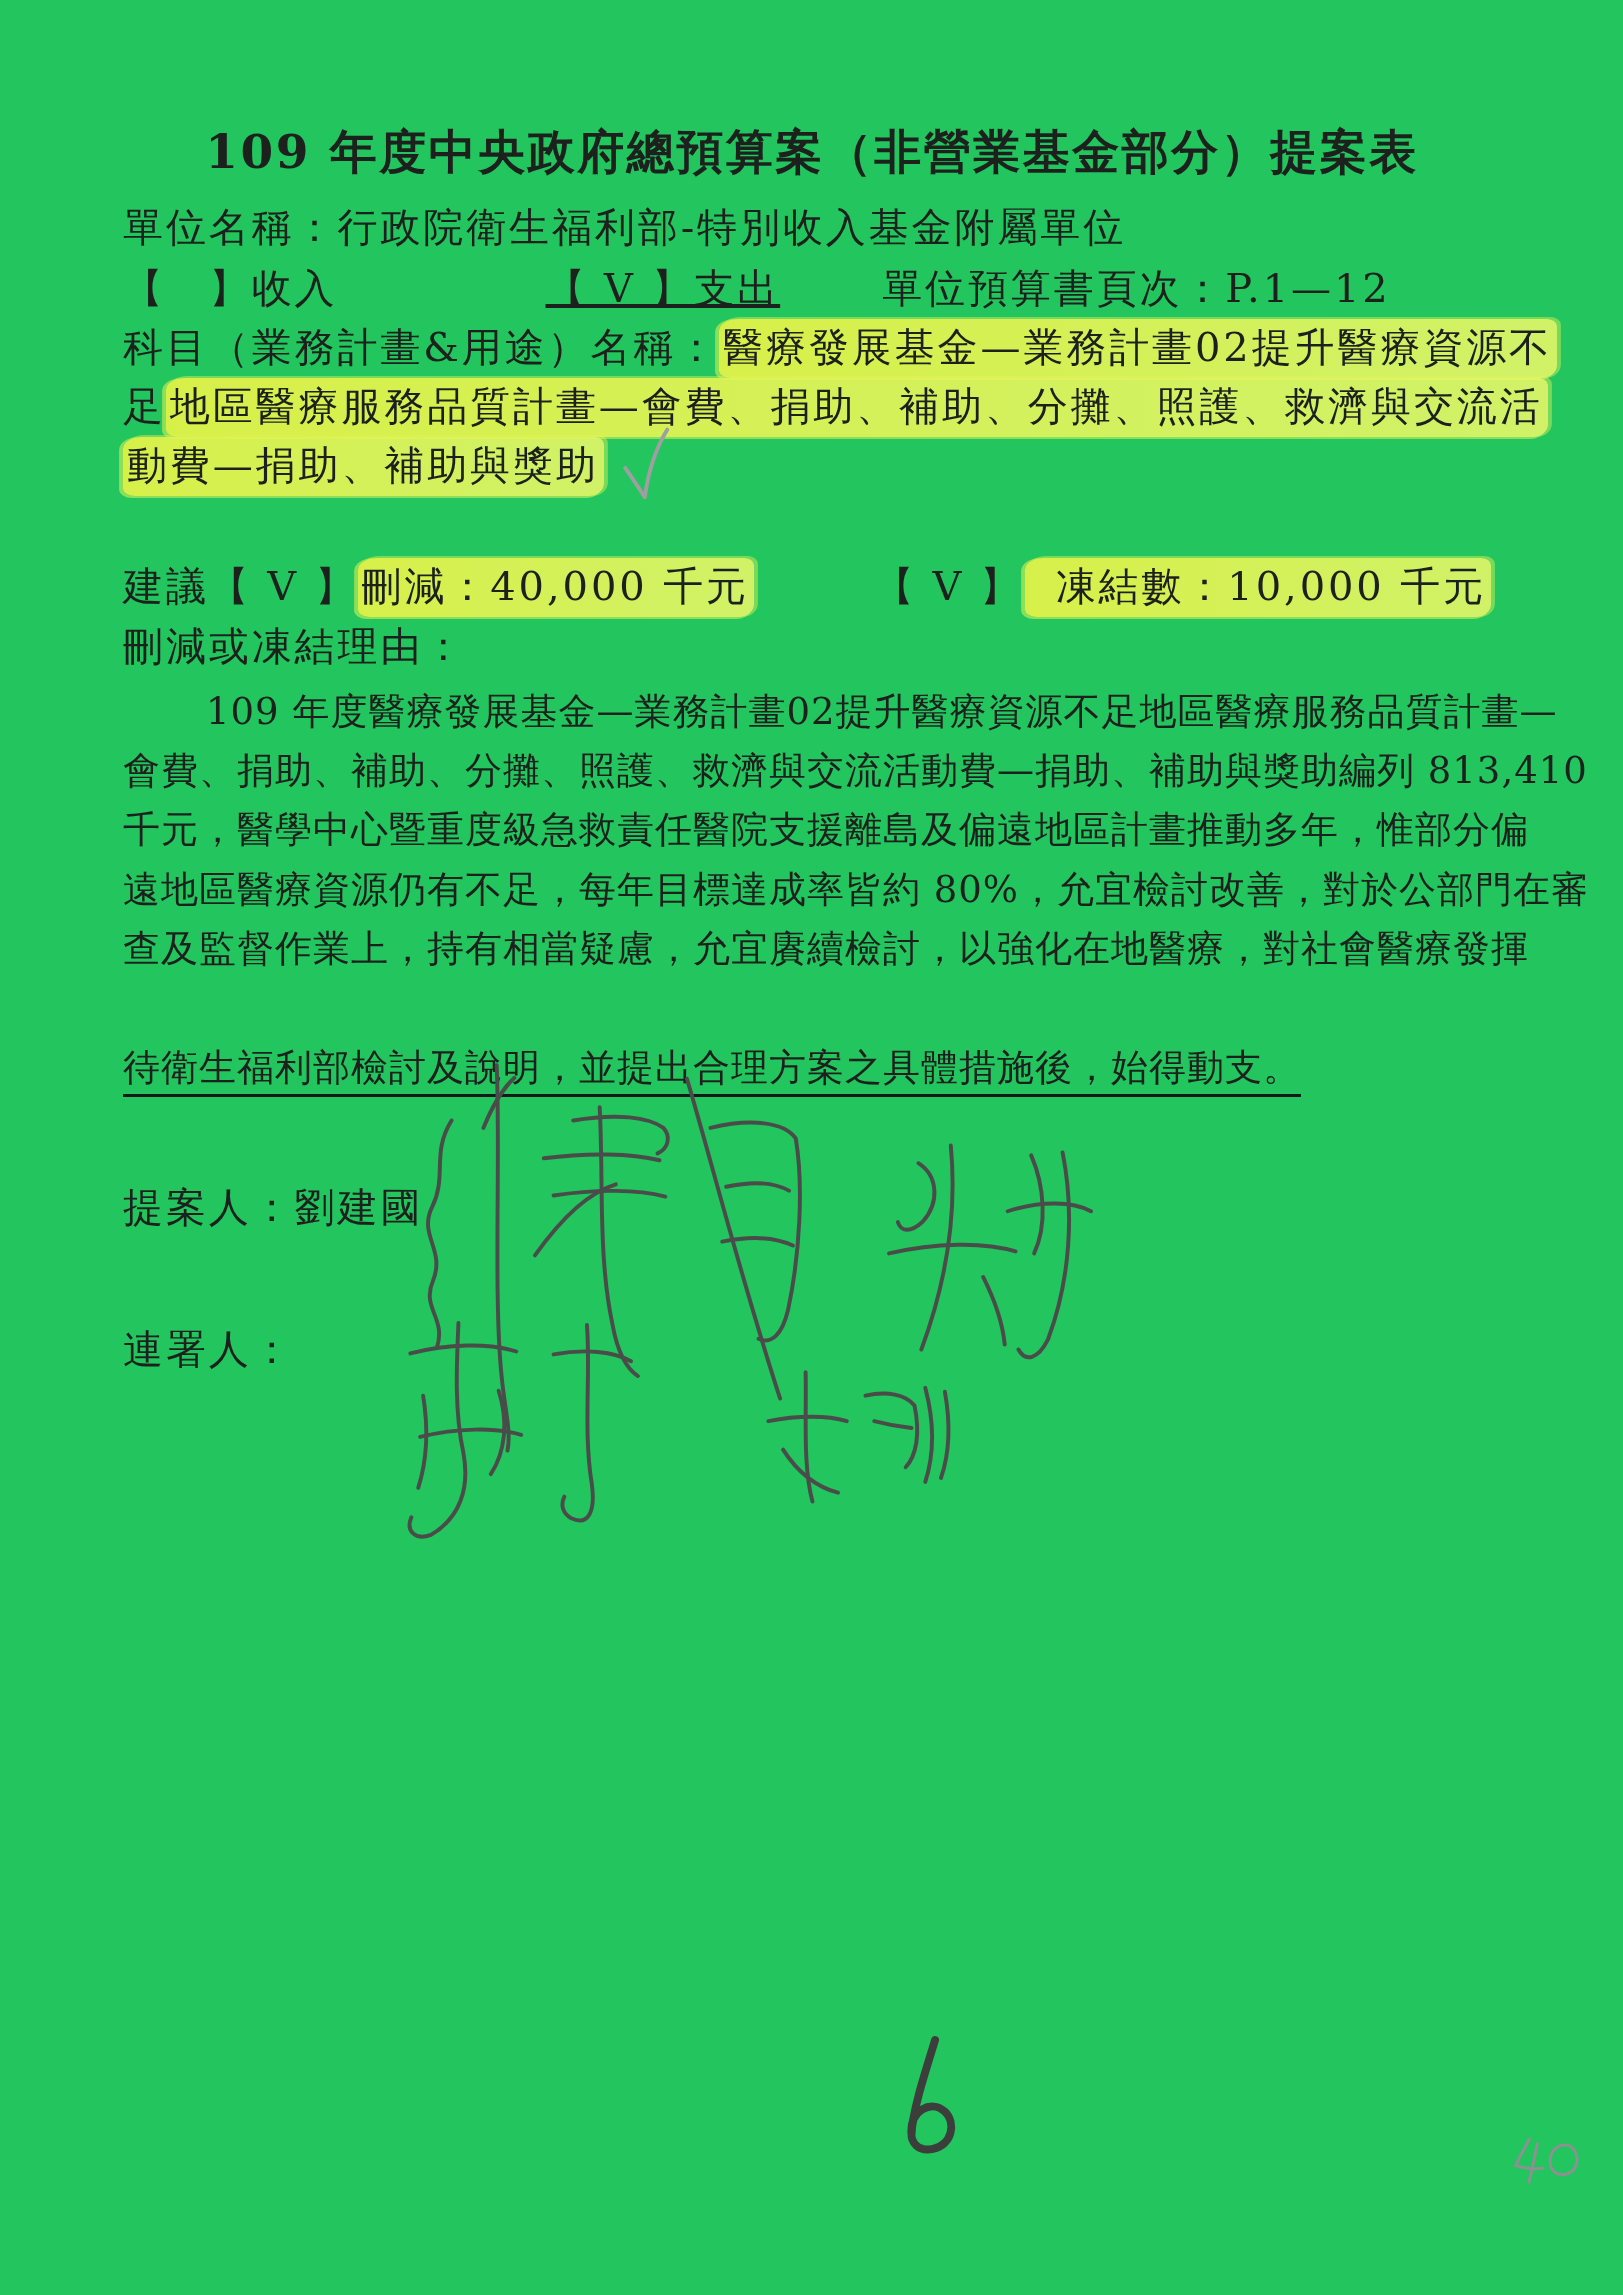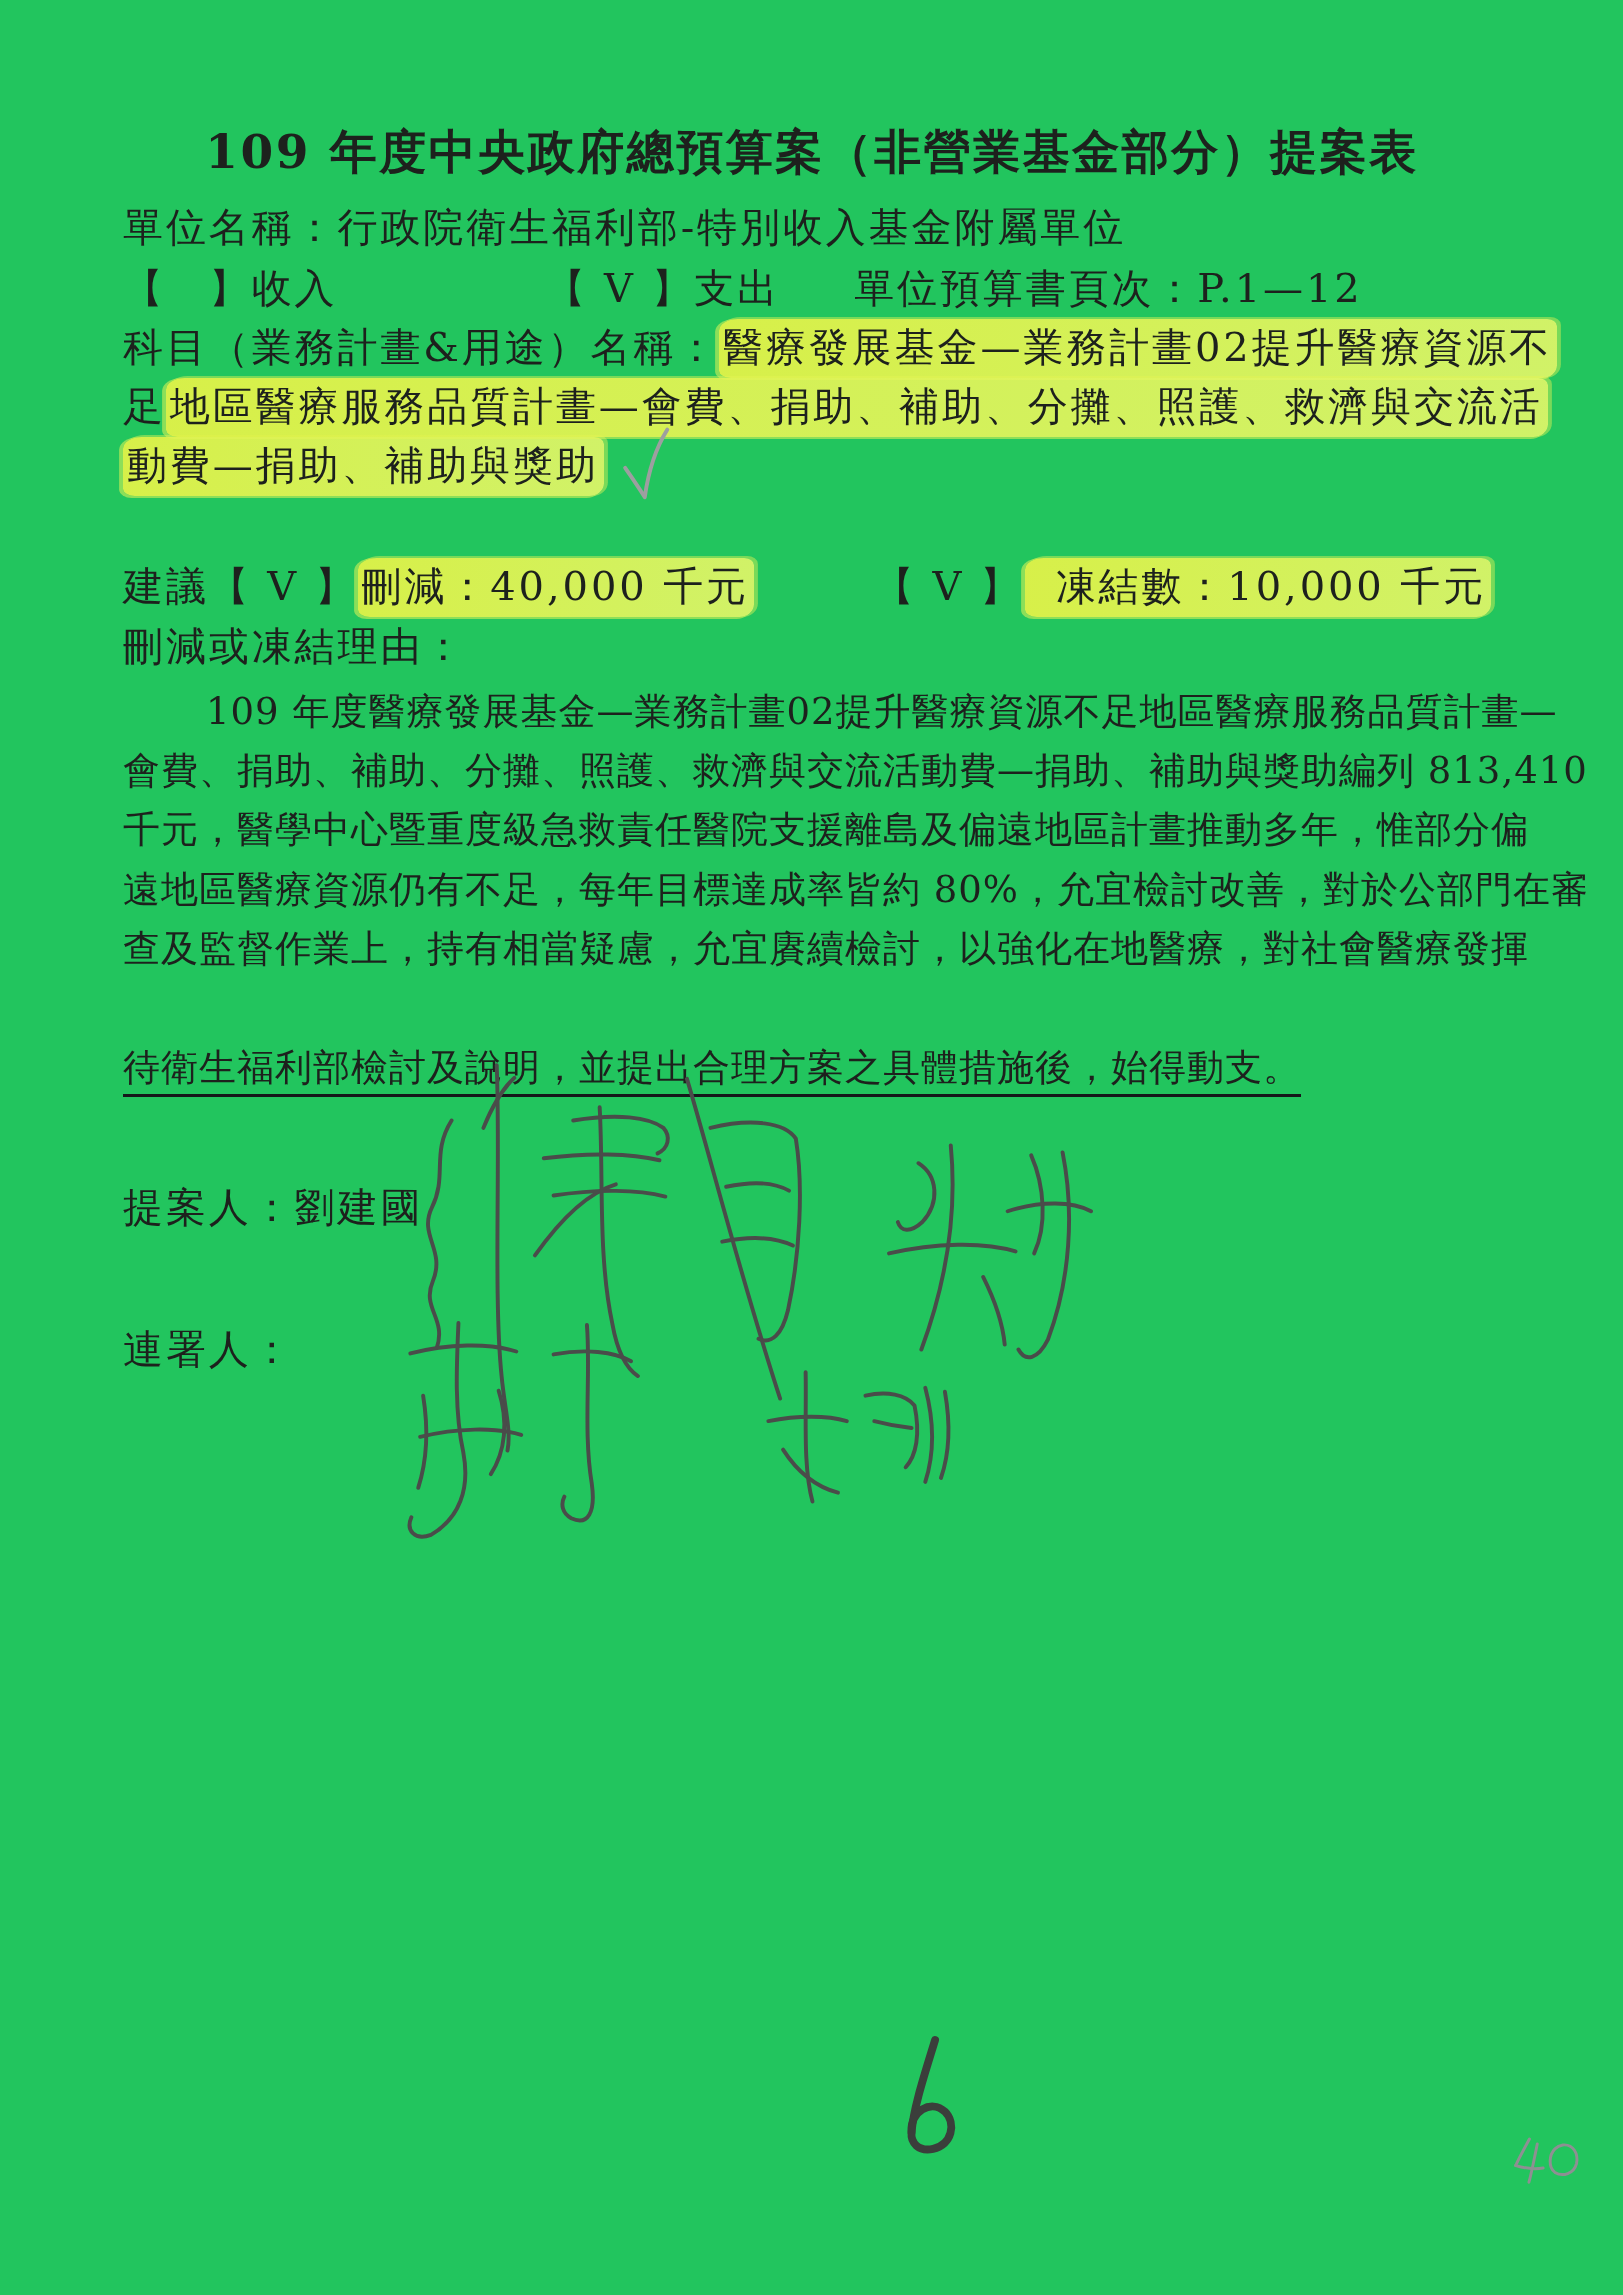--- a/index.html
+++ b/index.html
@@ -41,22 +41,22 @@
   .hl {
     background: linear-gradient(91deg, rgba(225,242,72,0.95), rgba(233,248,105,0.88));
     border-radius: 18.6px 9.8px 14.7px 11.8px / 11.8px 6.9px 12.8px 7.8px;
     padding: 4.9px 4.9px 7.8px 3.9px;
     box-shadow: -2.9px 1px 0 1px rgba(228,244,85,0.55), 2.9px -1px 0 1px rgba(228,244,85,0.45);
   }
   .ul {
     border-bottom: 3.4px solid #15181a;
     padding-bottom: 4.9px;
   }
-  .gap-a { margin-left: 208px; }
-  .gap-b { margin-left: 74px; }
+  .gap-a { margin-left: 208px; text-decoration: underline; }
+  .gap-b { margin-left: 102px; }
   .gap-c { margin-left: 120px; }
   .gap-d { margin-left: 2px; padding-left: 31px; }
   .ink-overlay {
     position: absolute;
     inset: 0;
     width: 100%;
     height: 100%;
     pointer-events: none;
   }
 </style>

